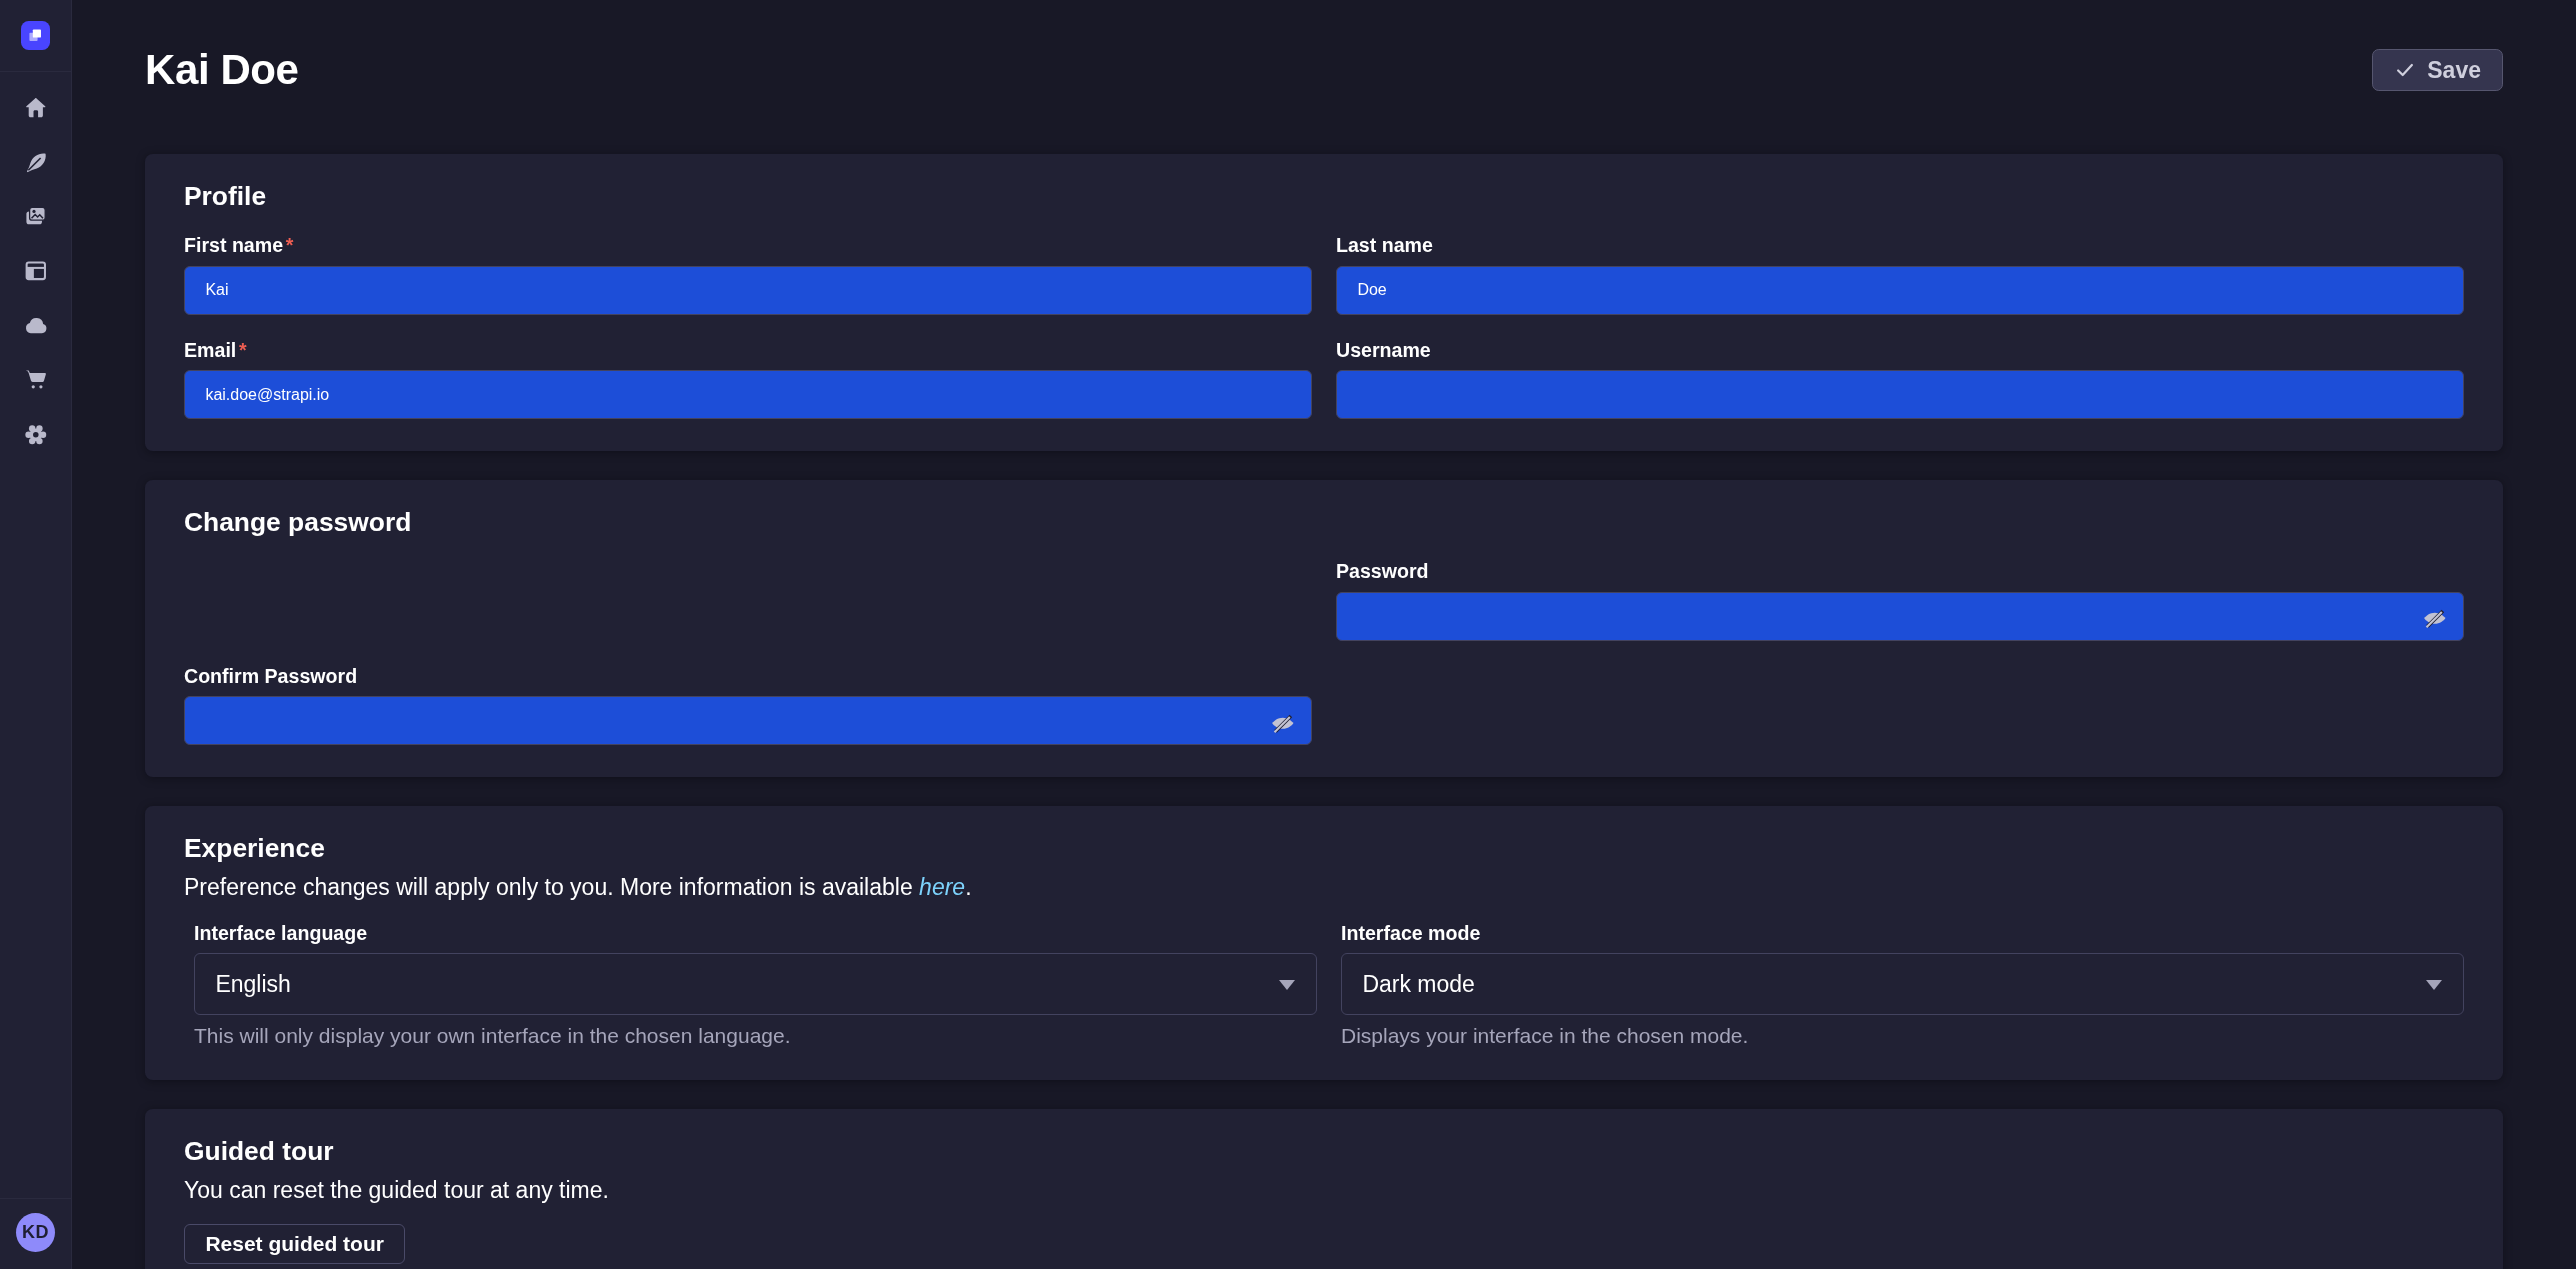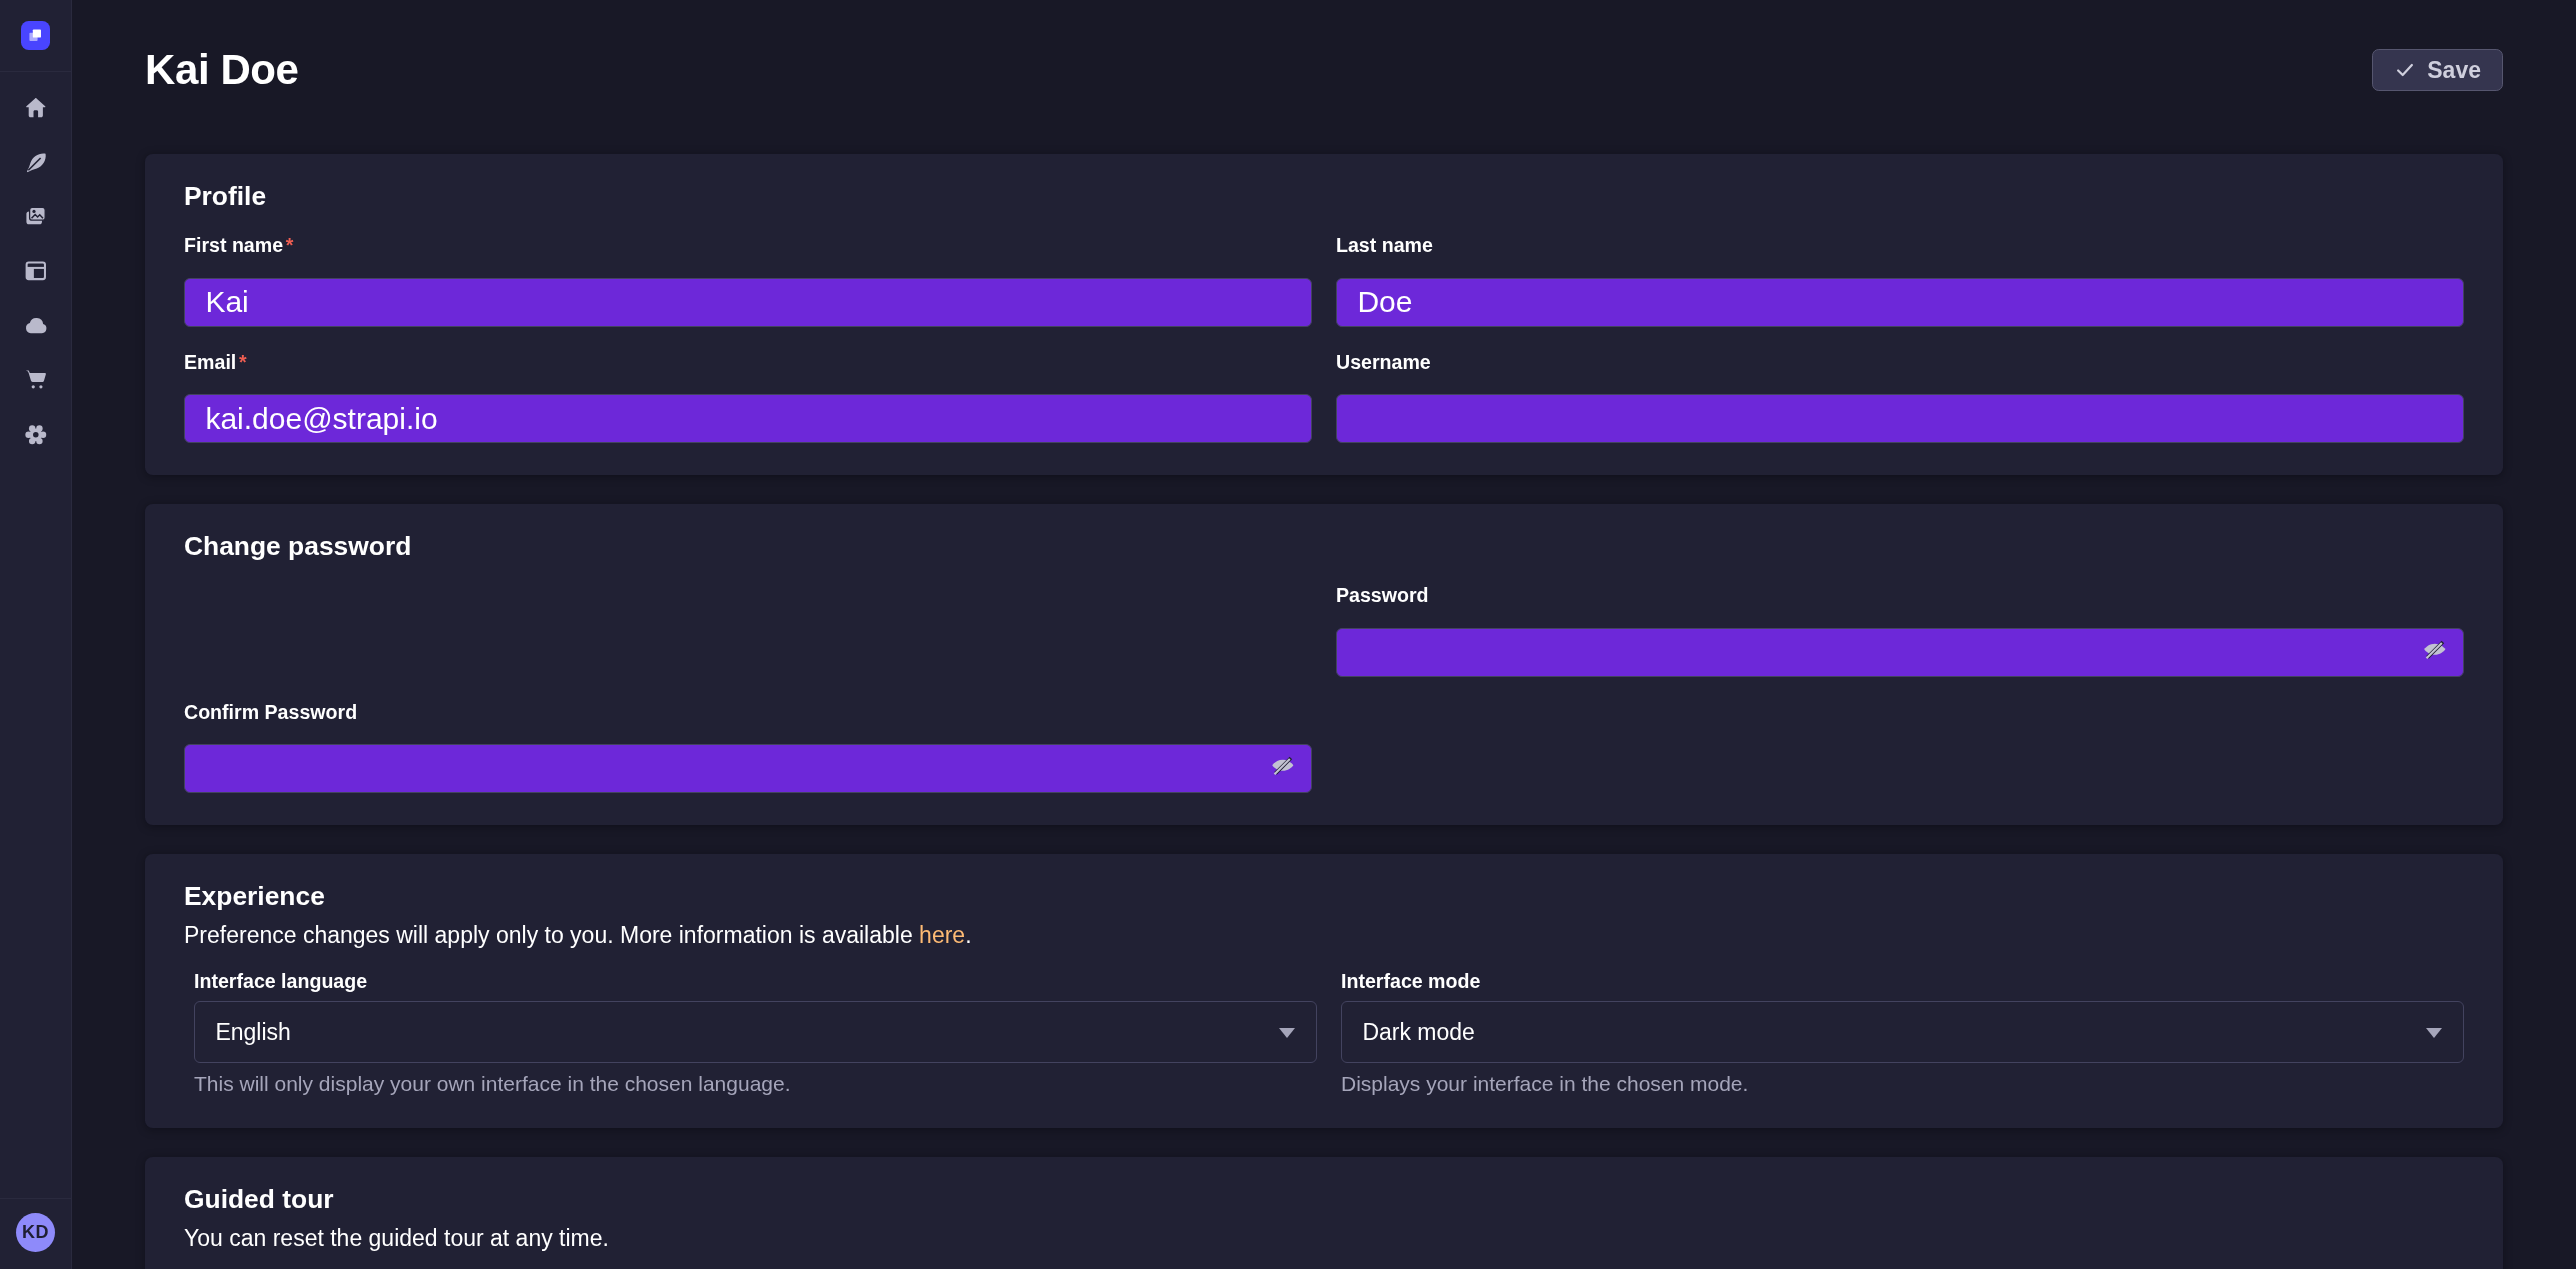--- a/index.html
+++ b/index.html
@@ -66,26 +66,25 @@
   }
   .card-title { font-size:26.4px; font-weight:600; }
   .grid {
     display:grid; grid-template-columns:1fr 1fr;
     column-gap:24px; row-gap:24px; margin-top:22px;
   }
   .field-label { font-size:19.6px; font-weight:600; display:block; margin-bottom:8.5px; }
   .req { color:#ee5e52; margin-left:2.6px; }
   .text-input {
     width:100%; height:49px;
-    background:#6d28d9;
+    background:#1d4ed8;
     border:0.9px solid #43435f; border-radius:6px;
     padding:0 20.4px; color:#ffffff;
-    font-size:30px; font-family:inherit;
+    font-size:16px; font-family:inherit;
     outline:none;
-    margin-top:12px;
   }
   .pw-wrap { position:relative; }
   .pw-wrap .text-input { padding-right:65px; }
   .eye-btn {
     position:absolute; right:10.2px; top:55%; transform:translateY(-50%);
     width:39px; height:39px;
     background:none; border:none; cursor:pointer;
     display:flex; align-items:center; justify-content:center;
   }
   .select {
@@ -97,21 +96,21 @@
     position:relative; cursor:pointer; background:#212134;
   }
   .caret {
     position:absolute; right:21px; top:50%; transform:translateY(-40%);
     width:0; height:0;
     border-left:8.5px solid transparent; border-right:8.5px solid transparent;
     border-top:10.2px solid #a5a5ba;
   }
   .hint { margin-top:8.5px; font-size:21px; color:#a5a5ba; }
   .desc { margin-top:10.2px; font-size:23px; color:#ffffff; }
-  .desc a { color:#fdba74; cursor:pointer; }
+  .desc a { color:#7dd3fc; cursor:pointer;font-style:italic; }
   .reset-btn {
     margin-top:20.4px; height:40px; padding:0 20.4px;
     background:transparent; border:0.9px solid #4a4a68; border-radius:6px;
     color:#ffffff; font-size:21px; font-weight:600;
     font-family:inherit; cursor:pointer;
   }
 </style>
 </head>
 <body>
 

